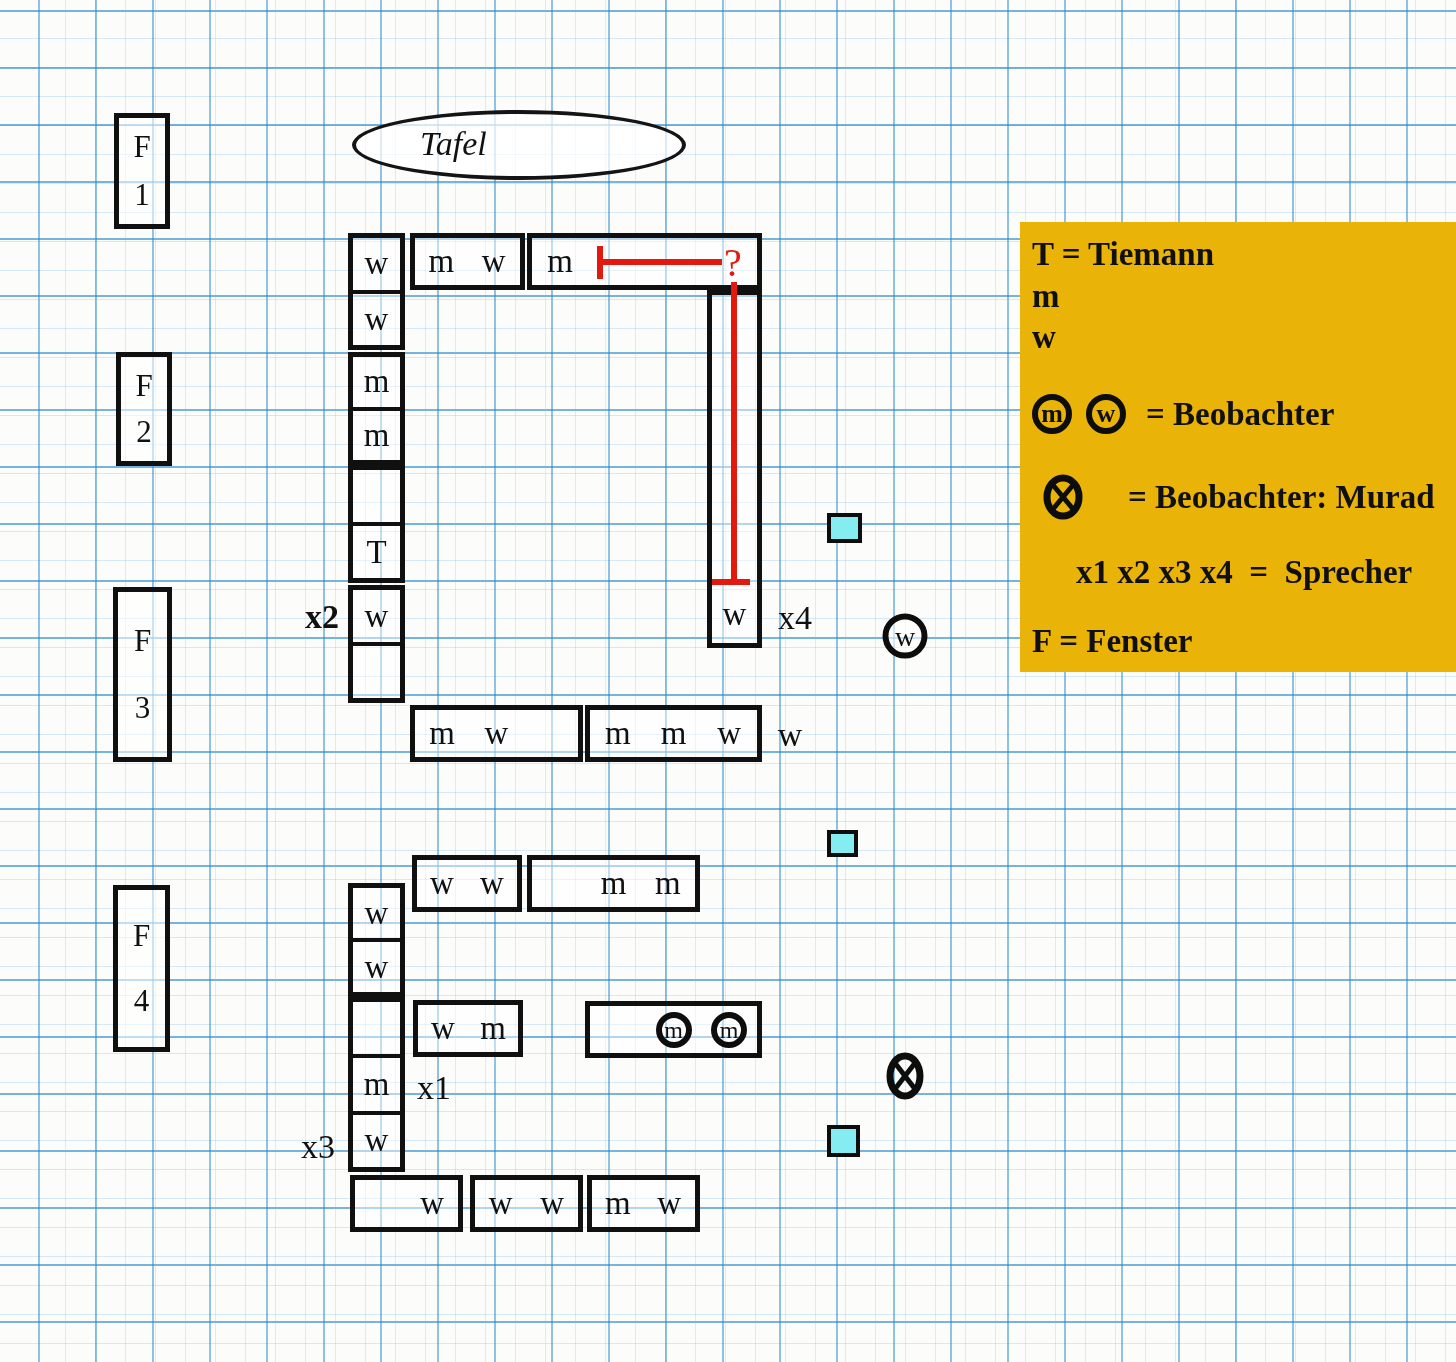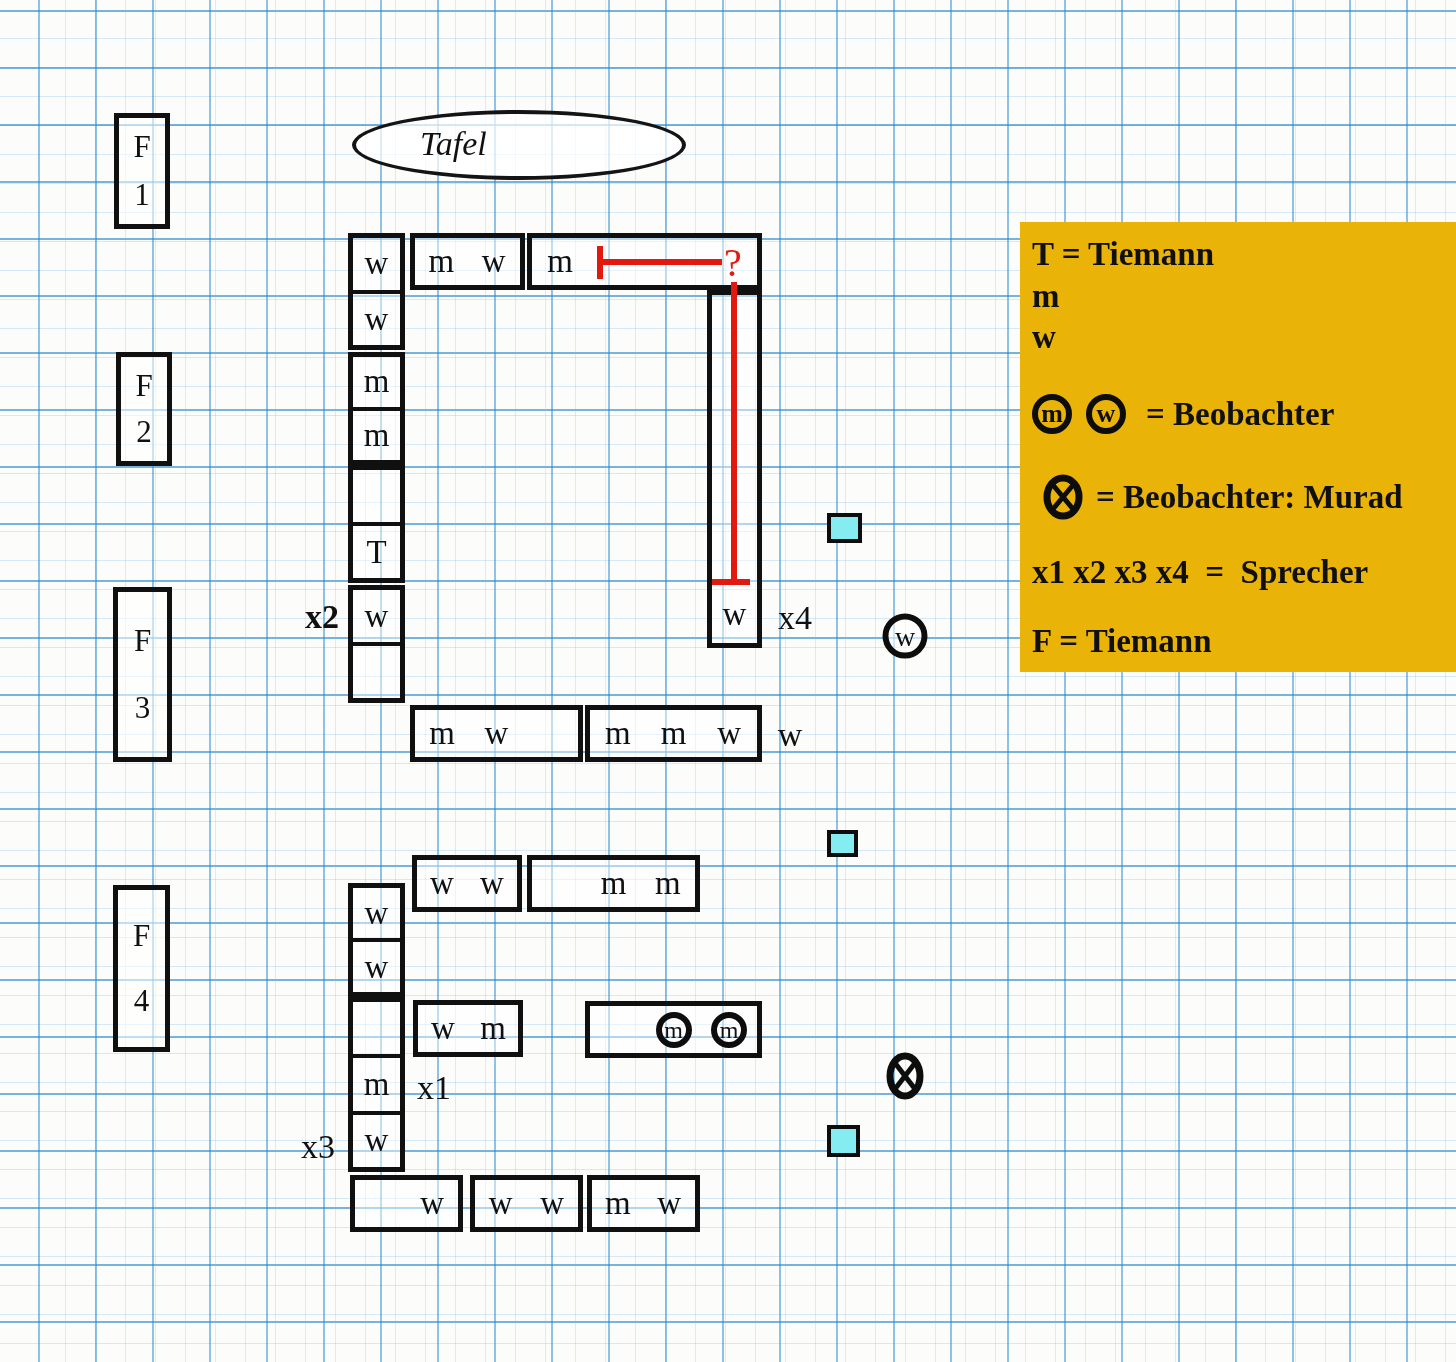--- a/index.html
+++ b/index.html
@@ -238,26 +238,26 @@
   <div class="lg-row" style="top:14px;">T = Tiemann</div>
   <div class="lg-row" style="top:56px;">m</div>
   <div class="lg-row" style="top:97px;">w</div>
 
   <div class="lg-row lg-flex" style="top:172px;">
     <span class="lg-circ">m</span>
     <span class="lg-circ w-circ">w</span>
     <span class="lg-text">= Beobachter</span>
   </div>
 
-  <div class="lg-row lg-flex" style="top:251px;left:22px;">
+  <div class="lg-row lg-flex" style="top:251px;left:22px;gap:32px;">
     <span style="margin-right:12px;display:flex;">
       <svg width="42" height="48" viewBox="0 0 42 48">
         <ellipse cx="21" cy="24" rx="16" ry="19" fill="none" stroke="#0d0d0d" stroke-width="7"></ellipse>
         <line x1="11" y1="12" x2="31" y2="36" stroke="#0d0d0d" stroke-width="5"></line>
         <line x1="31" y1="12" x2="11" y2="36" stroke="#0d0d0d" stroke-width="5"></line>
       </svg>
     </span>
     <span class="lg-text">= Beobachter: Murad</span>
   </div>
 
-  <div class="lg-row" style="top:332px;">x1 x2 x3 x4  =  Sprecher</div>
-  <div class="lg-row" style="top:401px;">F = Tiemann</div>
+  <div class="lg-row" style="top:332px;margin-left:44px;">x1 x2 x3 x4  =  Sprecher</div>
+  <div class="lg-row" style="top:401px;">F = Fenster</div>
 </div>
 
 </body></html>

